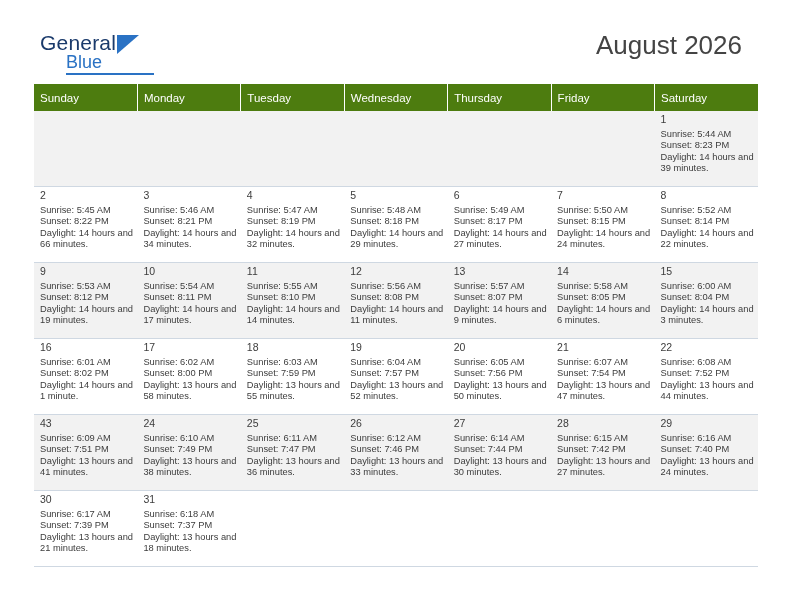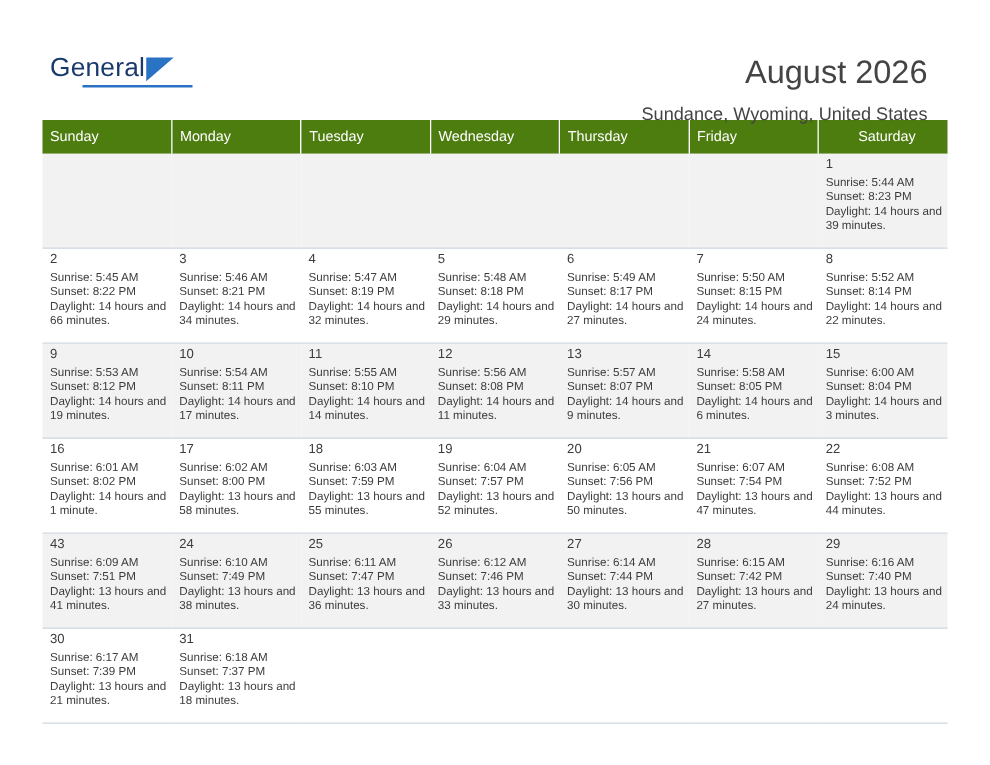--- a/index.html
+++ b/index.html
@@ -12,21 +12,21 @@
     background: #ffffff;
     font-family: "Liberation Sans", sans-serif;
     color: #333333;
     -webkit-font-smoothing: antialiased;
   }
   .page {
     position: relative;
     width: 792px;
     height: 612px;
     box-sizing: border-box;
-    padding: 16px 34px;
+    padding: 4px 34px;
   }
   
   .header {
     position: relative;
     height: 74px;
   }
   .logo {
     position: absolute;
     left: 6px;
     top: 28px;
@@ -93,21 +93,20 @@
     color: #ffffff;
     font-size: 11.5px;
     font-weight: normal;
     text-align: left;
     padding: 5px 0 5px 6px;
     height: 17px;
     border-right: 1px solid #ffffff;
   }
   table.calendar th:last-child {
     border-right: none;
-    text-align: center;
   }
   table.calendar td {
     vertical-align: top;
     height: 68px;
     padding: 3px 4px 4px 6px;
     border-bottom: 1px solid #cfd8e2;
     font-size: 9.3px;
     line-height: 11.6px;
     color: #3c3c3c;
   }
@@ -135,25 +134,25 @@
   }
 </style>
 </head>
 <body>
 
 <div class="page">
 
   <div class="header">
     <div class="logo">
       <span class="logo-general">General</span><span class="logo-flag"></span>
+      <span class="logo-blue">Blue</span>
       <span class="logo-underline"></span>
     </div>
     <div class="title-block">
       <div class="cal-title">August 2026</div>
-      <div class="cal-subtitle">Sundance, Wyoming, United States</div>
     </div>
   </div>
 
   <table class="calendar">
     <thead>
       <tr>
         <th>Sunday</th>
         <th>Monday</th>
         <th>Tuesday</th>
         <th>Wednesday</th>

